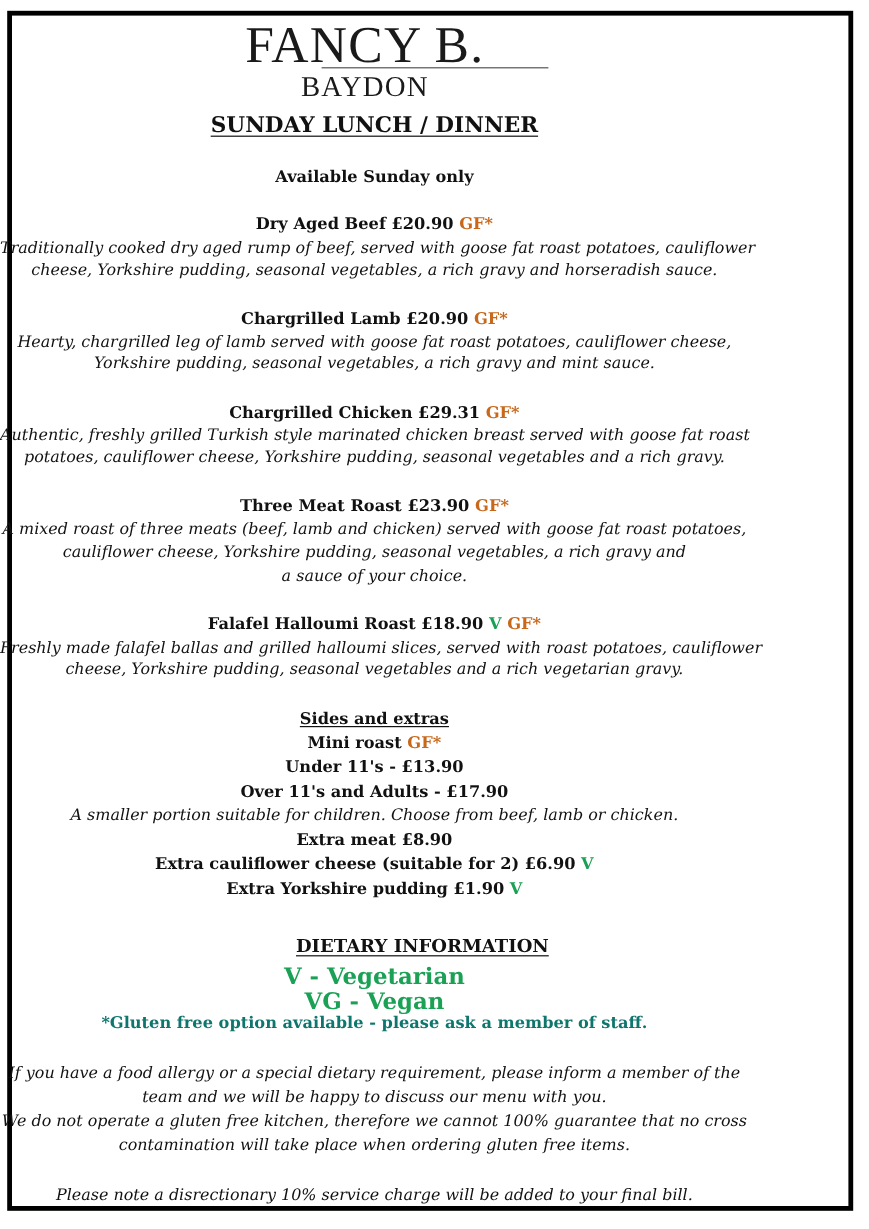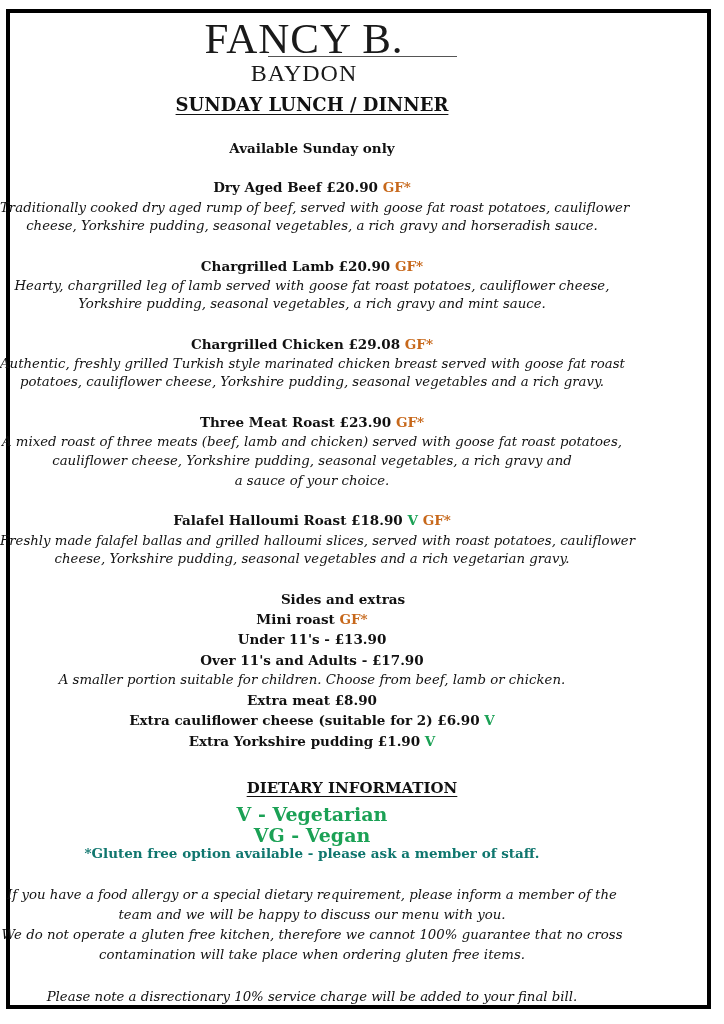--- a/index.html
+++ b/index.html
@@ -26,21 +26,21 @@
     .title {
       font-family: "DejaVu Serif", serif; font-weight: bold; font-size: 18px;
       text-decoration: underline; text-underline-offset: 3px;
     }
     .heading { font-weight: bold; font-size: 13.5px; }
     .desc { font-style: italic; font-size: 13.3px; }
     .gf { color: #c7681b; }
     .v { color: #1ba155; }
     .green-bold { color: #1ba155; font-weight: bold; font-size: 19px; }
     .orange-bold { color: #0f766e; font-weight: bold; font-size: 13.5px; }
-    .underline { text-underline-offset: 2px; padding-left: 31px; }
+    .underline { text-decoration: underline; text-underline-offset: 2px; }
     .diet-title { font-weight: bold; font-size: 15px; text-decoration: underline; text-underline-offset: 3px; padding-left: 40px; }
   </style>
 </head>
 <body>
 
 <div class="frame"></div>
 
 <div class="logo logo-main">FANCY B.</div>
 <div class="logo-rule"></div>
 <div class="logo logo-sub">BAYDON</div>
@@ -56,21 +56,21 @@
 <div class="line desc" style="top:218px;">cheese, Yorkshire pudding, seasonal vegetables, a rich gravy and horseradish sauce.</div>
 
 <div class="line heading" style="top:258px;">
   <span>Chargrilled Lamb £20.90</span>
   <span class="gf">GF*</span>
 </div>
 <div class="line desc" style="top:278px;">Hearty, chargrilled leg of lamb served with goose fat roast potatoes, cauliflower cheese,</div>
 <div class="line desc" style="top:296px;">Yorkshire pudding, seasonal vegetables, a rich gravy and mint sauce.</div>
 
 <div class="line heading" style="top:336px;">
-  <span>Chargrilled Chicken £29.08</span>
+  <span>Chargrilled Chicken £29.31</span>
   <span class="gf">GF*</span>
 </div>
 <div class="line desc" style="top:356px;">Authentic, freshly grilled Turkish style marinated chicken breast served with goose fat roast</div>
 <div class="line desc" style="top:374px;">potatoes, cauliflower cheese, Yorkshire pudding, seasonal vegetables and a rich gravy.</div>
 
 <div class="line heading" style="top:414px;">
   <span>Three Meat Roast £23.90</span>
   <span class="gf">GF*</span>
 </div>
 <div class="line desc" style="top:434px;">A mixed roast of three meats (beef, lamb and chicken) served with goose fat roast potatoes,</div>

